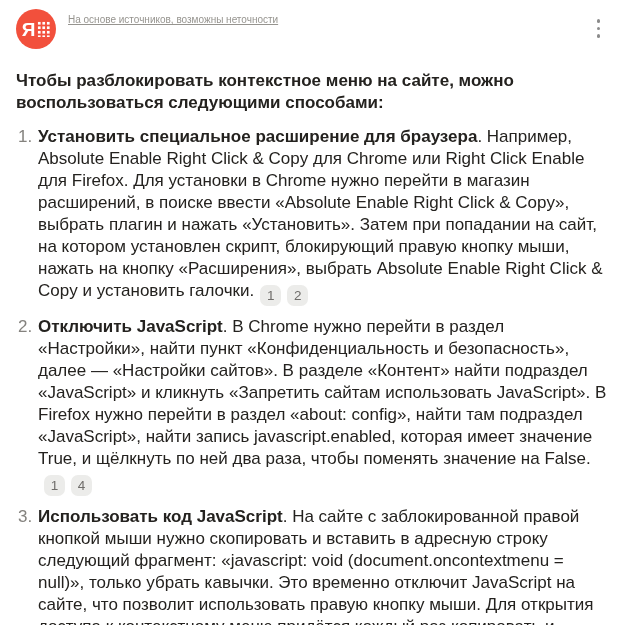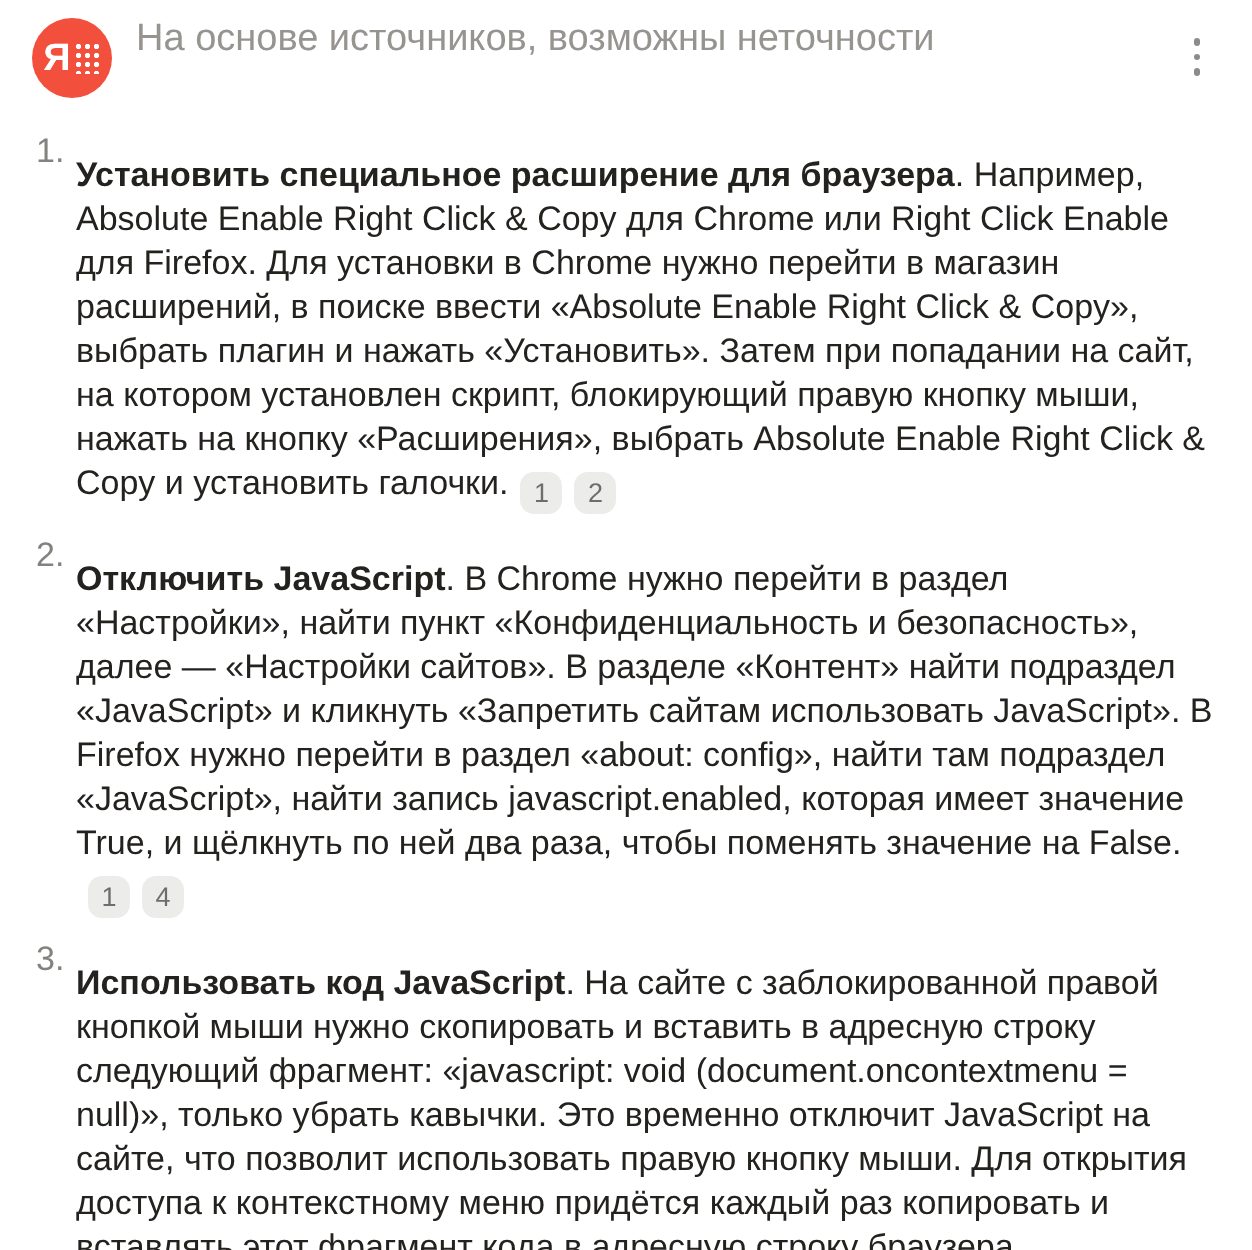--- a/index.html
+++ b/index.html
@@ -35,37 +35,37 @@
     font-family:"Liberation Sans",sans-serif;
   }
   .logo-dots{
     width:13px;height:16px;
     background-image:radial-gradient(circle,#ffffff 1.3px,rgba(255,255,255,0) 1.45px);
     background-size:4.5px 4.5px;
     background-position:0 0;
   }
   .header-text{margin-left:12px;padding-top:1px;}
   .app-title{font-weight:700;font-size:16px;line-height:19px;color:var(--text-color);}
-  .app-subtitle{font-size:19px;line-height:19px;color:var(--muted-color);}
+  .app-subtitle{font-size:10px;line-height:19px;color:var(--muted-color);text-decoration:underline;}
   .kebab{
     position:absolute;right:6px;top:6px;
     background:none;border:none;cursor:pointer;
     display:flex;flex-direction:column;gap:4px;align-items:center;
     padding:4px;
   }
   .kebab i{width:3.5px;height:3.5px;border-radius:50%;background:var(--dots-color);display:block;}
   
   .intro{font-weight:700;margin-top:17px;}
   .answer-list{list-style:none;margin-top:12px;}
   .answer-item{display:flex;margin-bottom:10px;}
   .item-number{
     flex:0 0 22px;color:var(--number-color);
     text-align:left;padding-left:2px;
   }
-  .item-content{flex:1;margin-top:12px;}
+  .item-content{flex:1;}
   .lead{font-weight:700;}
   .citation{
     display:inline-flex;align-items:center;justify-content:center;
     width:21px;height:21px;border-radius:7px;
     background:var(--badge-bg);color:var(--badge-text);
     font-size:13.5px;line-height:21px;
     vertical-align:-4px;margin-left:6px;cursor:pointer;
     user-select:none;
   }
 </style>
@@ -84,20 +84,21 @@
     <div class="header-text">
       <div class="app-subtitle">На основе источников, возможны неточности</div>
     </div>
     <button class="kebab" aria-label="menu">
       <i></i>
       <i></i>
       <i></i>
     </button>
   </div>
 
+  <p class="intro">Чтобы разблокировать контекстное меню на сайте, можно воспользоваться следующими способами:</p>
 
   <ol class="answer-list">
 
     <li class="answer-item">
       <span class="item-number">1.</span>
       <div class="item-content"><span class="lead">Установить специальное расширение для браузера</span><span>. Например, Absolute Enable Right Click &amp; Copy для Chrome или Right Click Enable для Firefox. Для установки в Chrome нужно перейти в магазин расширений, в поиске ввести «Absolute Enable Right Click &amp; Copy», выбрать плагин и нажать «Установить». Затем при попадании на сайт, на котором установлен скрипт, блокирующий правую кнопку мыши, нажать на кнопку «Расширения», выбрать Absolute Enable Right Click &amp; Copy и установить галочки.</span><span class="citation">1</span><span class="citation">2</span></div>
     </li>
 
     <li class="answer-item">
       <span class="item-number">2.</span>

